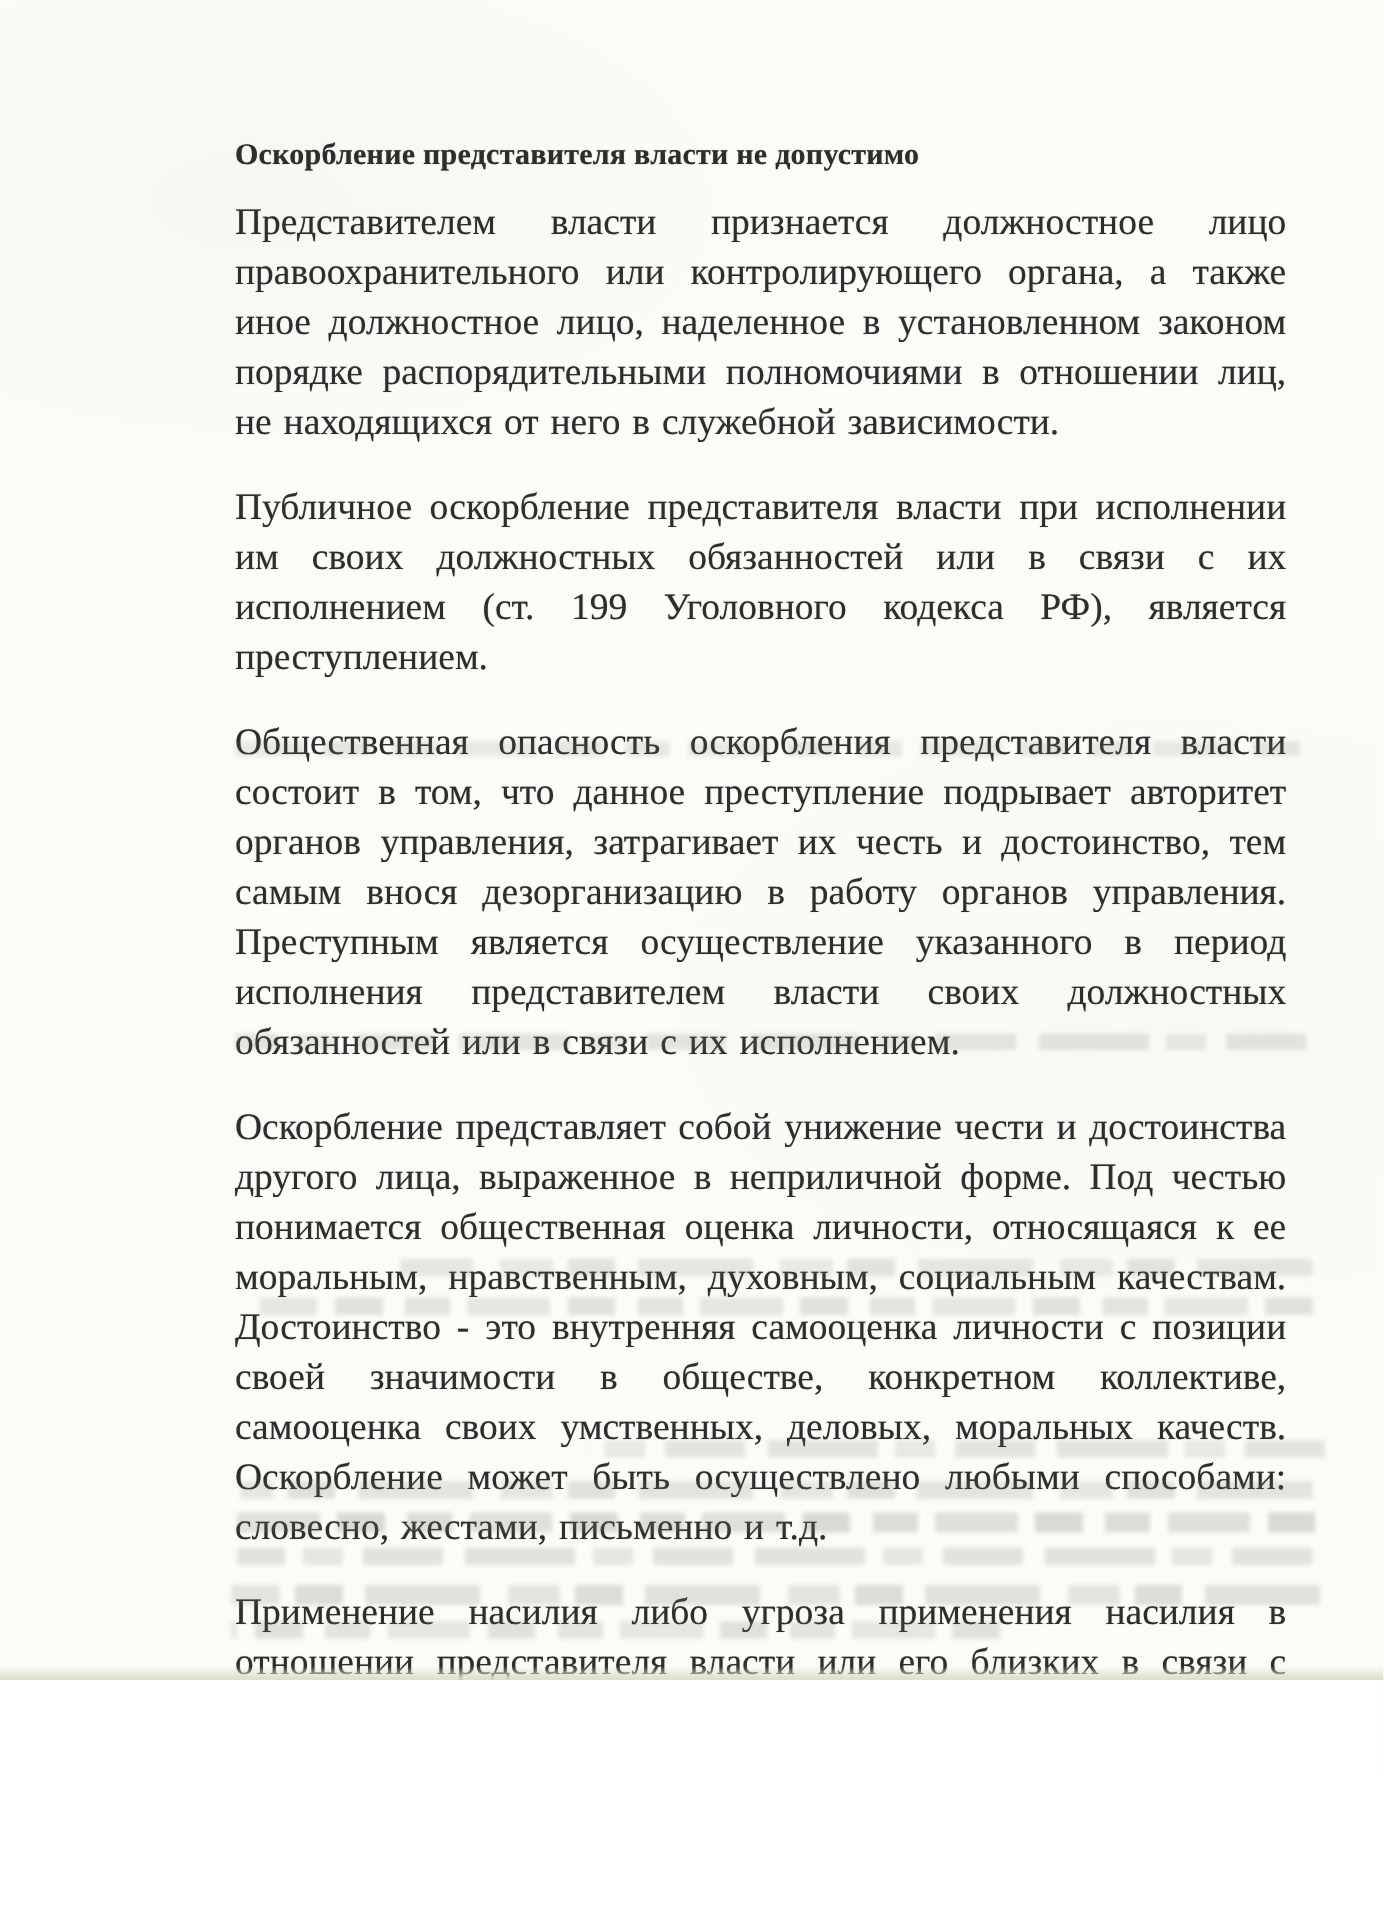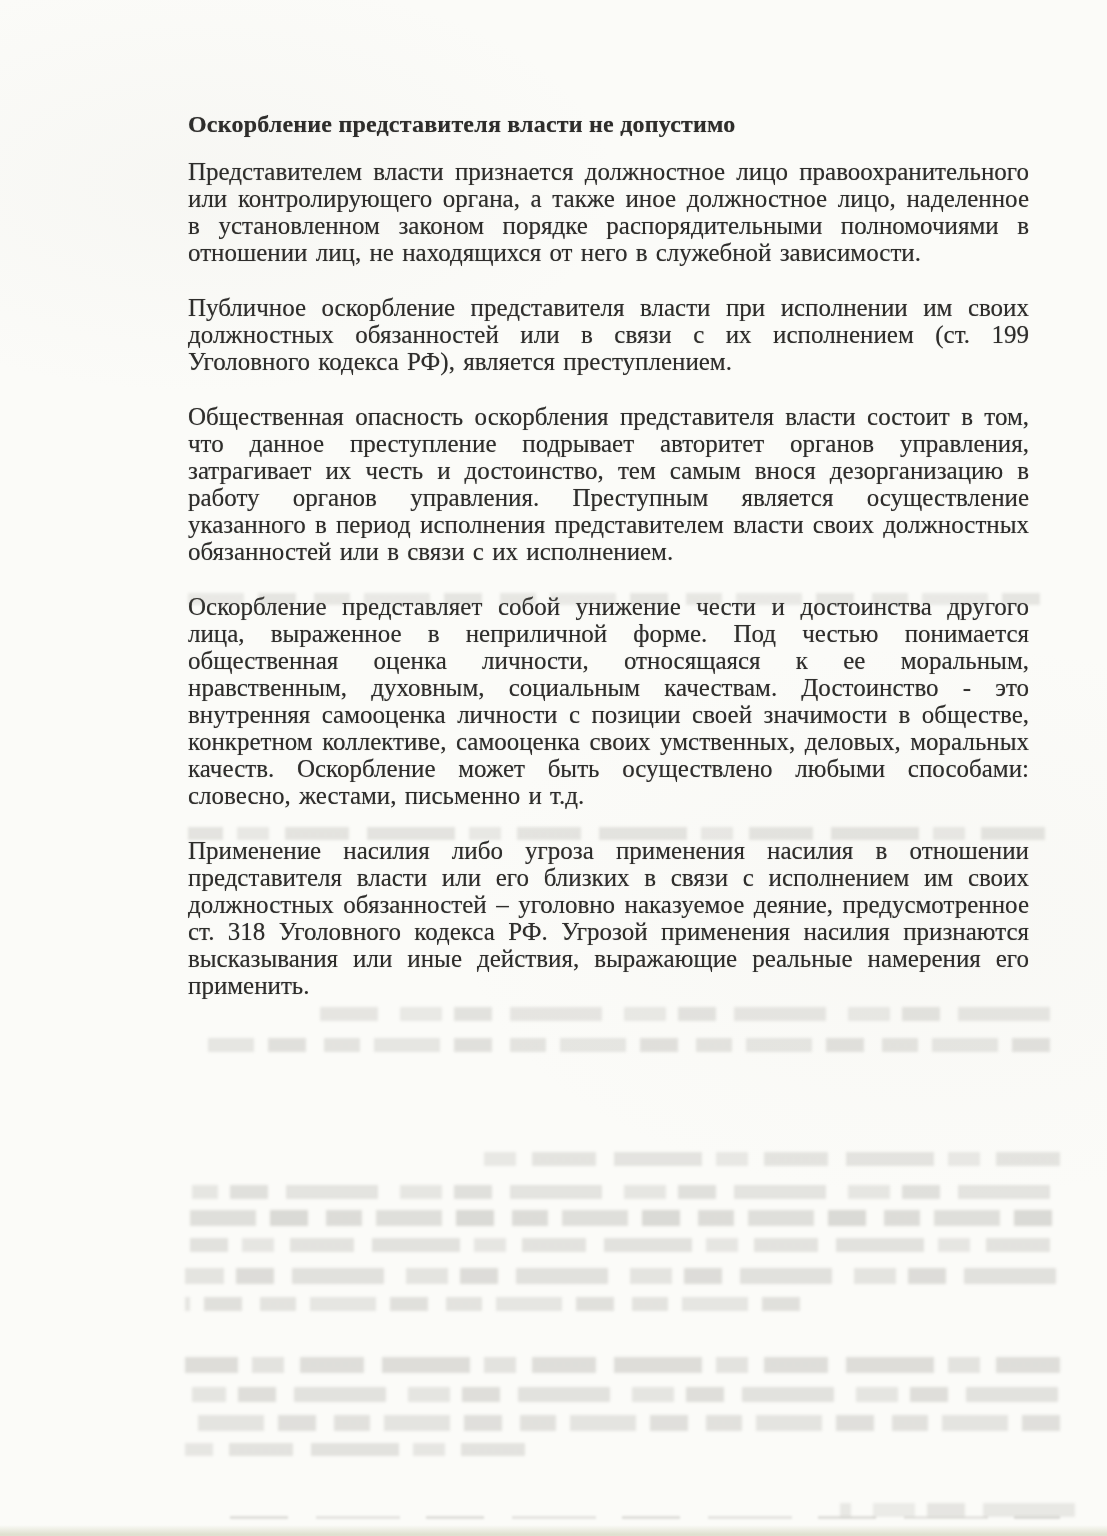--- a/index.html
+++ b/index.html
@@ -8,21 +8,21 @@
     --ghost: #8a8a80;
   }
   * { box-sizing: border-box; }
   html, body {
     margin: 0; padding: 0;
     background: #ffffff;
   }
   .page {
     position: relative;
     width: 1107px;
-    height: 1536px;
+    height: 1344px;
     background: var(--background);
     overflow: hidden;
     font-family: "Liberation Serif", "DejaVu Serif", serif;
     color: var(--text);
   }
   
   .page::before {
     content: "";
     position: absolute; inset: 0;
     background:
@@ -38,22 +38,22 @@
   }
   .doc-title {
     font-size: 24px;
     line-height: 29px;
     font-weight: 700;
     margin: 0 0 19px 0;
     letter-spacing: 0.2px;
     text-shadow: 0 0 0.8px rgba(46,45,43,0.55);
   }
   .doc-paragraph {
-    font-size: 25px;
-    line-height: 27px;
+    font-size: 30px;
+    line-height: 40px;
     margin: 0 12px 28px 0;
     text-align: justify;
     text-align-last: left;
     word-spacing: 2px;
     text-shadow: 0 0 0.8px rgba(46,45,43,0.5);
   }
   
   .ghost {
     position: absolute;
     filter: blur(1.6px);

